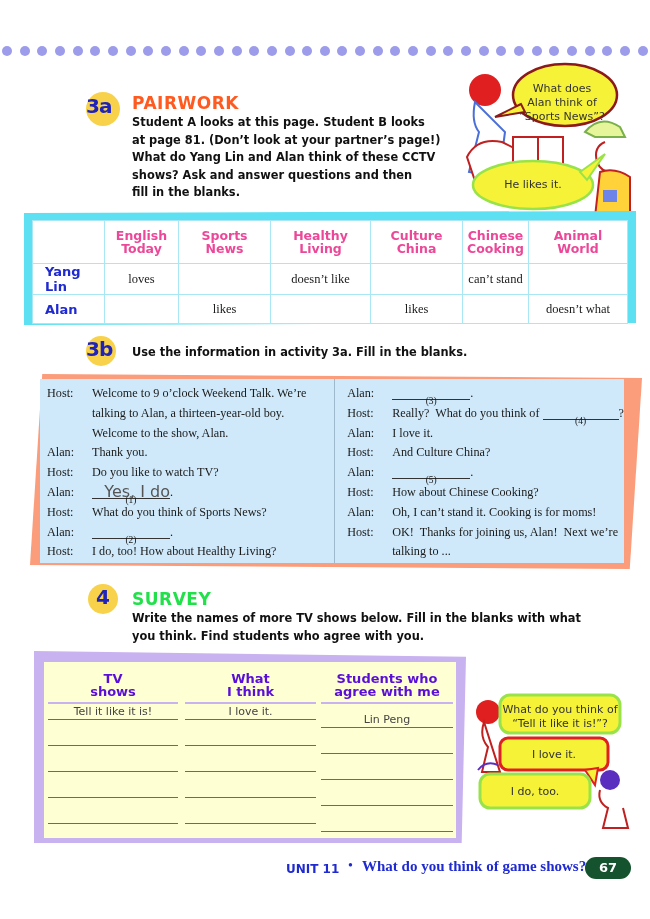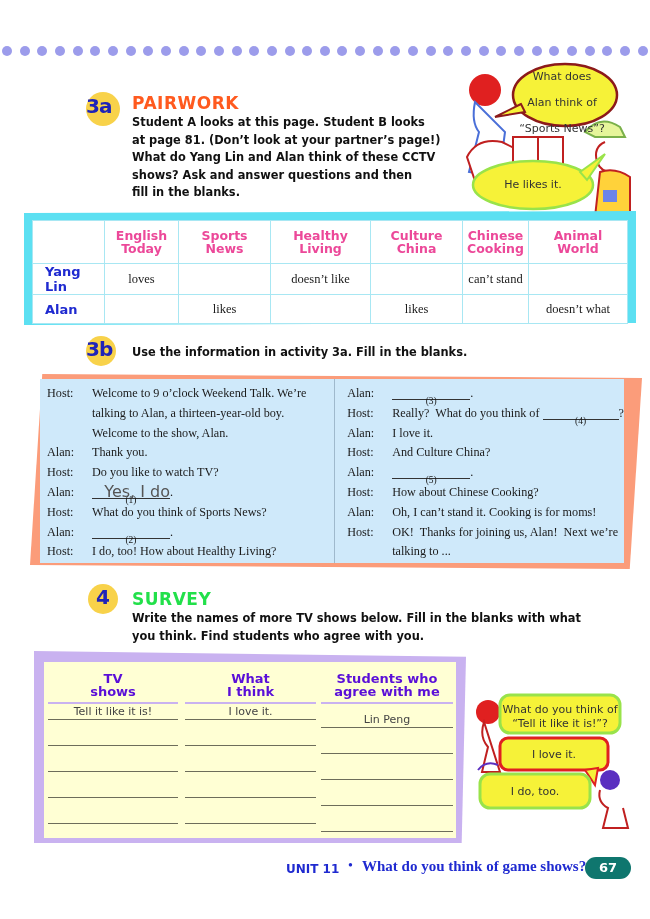--- a/index.html
+++ b/index.html
@@ -43,21 +43,21 @@
   .srv-col { position: absolute; top: 0; }
   .srv-h { font-family: "DejaVu Sans", sans-serif; font-weight: 900; color: #5a0fd8; font-size: 13px; line-height: 13px; text-align: center; height: 42px; padding-top: 10px; border-bottom: 2px solid #c9b2f0; }
   .srv-row { height: 26px; border-bottom: 1.5px solid #6d6d5a; position: relative; }
   .srv-row .hand { position: absolute; bottom: 1px; left: 0; right: 0; text-align: center; font-family: "DejaVu Sans", sans-serif; font-size: 11px; color: #444; }
 
   
   .bubble { position: absolute; font-family: "DejaVu Sans", sans-serif; font-size: 11px; color: #333; text-align: center; display: flex; align-items: center; justify-content: center; line-height: 14px; }
 
   .footer-unit { position: absolute; left: 286px; top: 862px; font-family: "DejaVu Sans", sans-serif; font-weight: 900; color: #1f2ad0; font-size: 12px; }
   .footer-title { position: absolute; left: 362px; top: 858px; font-family: "Liberation Serif", serif; color: #1f2ad0; font-size: 15px; font-weight: 700; }
-  .footer-page { position: absolute; left: 585px; top: 857px; width: 46px; height: 22px; border-radius: 11px; background: #0f766e; color: #fff; font-family: "DejaVu Sans", sans-serif; font-weight: 900; font-size: 13px; text-align: center; line-height: 22px; }
+  .footer-page { position: absolute; left: 585px; top: 857px; width: 46px; height: 22px; border-radius: 11px; background: #14532d; color: #fff; font-family: "DejaVu Sans", sans-serif; font-weight: 900; font-size: 13px; text-align: center; line-height: 22px; }
 </style>
 </head>
 <body>
 
 <div class="dots" id="dots">
     <span></span>
     <span></span>
     <span></span>
     <span></span>
     <span></span>
@@ -118,21 +118,21 @@
   <path d="M130 70 q15 -18 35 -5 l5 10 l-30 0 z" fill="#e6f59a" stroke="#7ab04a" stroke-width="2"></path>
   <path d="M150 80 q-12 5 -8 20 q5 12 18 10" fill="none" stroke="#c02020" stroke-width="2"></path>
   <path d="M145 110 q15 -5 30 5 l0 40 l-35 0 z" fill="#ffd23a" stroke="#c02020" stroke-width="2"></path>
   <rect x="148" y="128" width="14" height="12" fill="#6c84e8"></rect>
 
   <ellipse cx="110" cy="33" rx="52" ry="31" fill="#f6f238" stroke="#8c1a1a" stroke-width="2.5"></ellipse>
   <path d="M66 42 L40 55 L70 50 z" fill="#f6f238" stroke="#8c1a1a" stroke-width="2"></path>
   <ellipse cx="78" cy="123" rx="60" ry="24" fill="#f6f238" stroke="#99e34a" stroke-width="2.5"></ellipse>
   <path d="M125 110 L150 92 L132 118 z" fill="#f6f238" stroke="#99e34a" stroke-width="2"></path>
 </svg>
-<div class="bubble" style="left:512px;top:78px;width:100px;height:50px;flex-direction:column;gap:12px;">
+<div class="bubble" style="left:512px;top:78px;width:100px;height:50px;flex-direction:column;">
   <div>What does</div>
   <div>Alan think of</div>
   <div>“Sports News”?</div>
 </div>
 <div class="bubble" style="left:490px;top:175px;width:86px;height:20px;">He likes it.</div>
 
 <div class="tbl3a-wrap"></div>
 <table class="tbl3a">
   <tbody>
       <tr>

